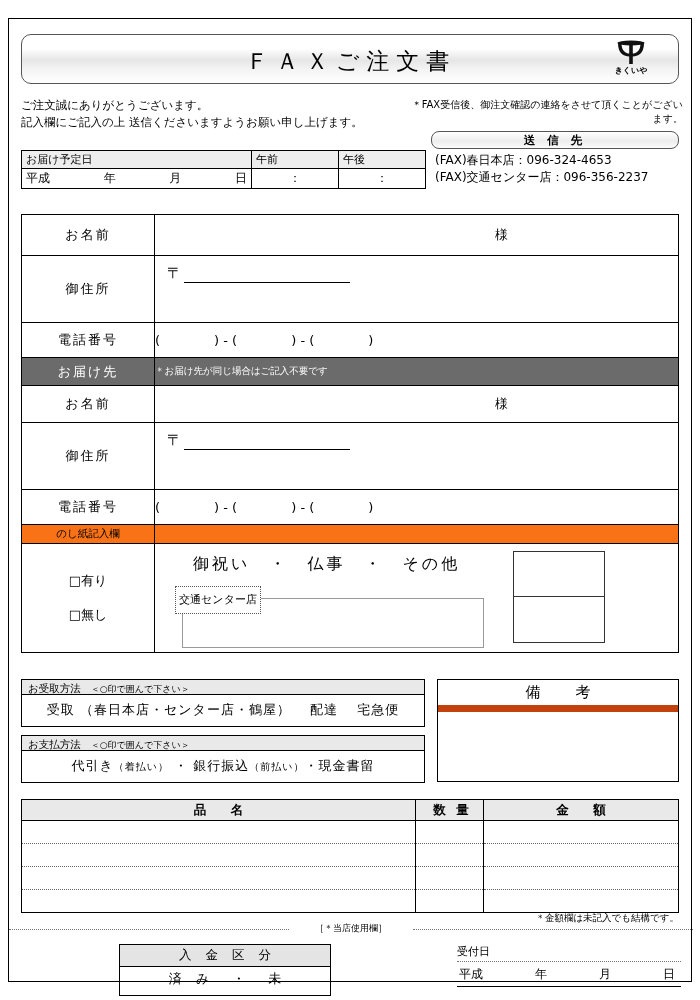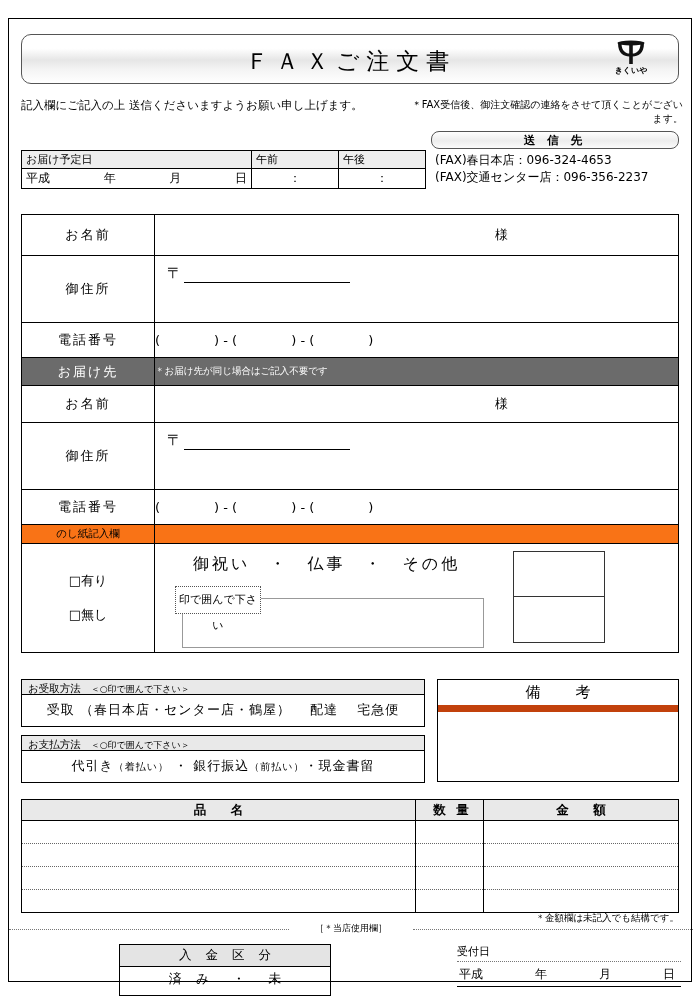--- a/index.html
+++ b/index.html
@@ -338,20 +338,21 @@
     <div class="logo">
       <svg width="34" height="26" viewBox="0 0 34 26">
         <path d="M4 3 C4 14, 10 16, 15.2 16.5 L15.2 24 L18.8 24 L18.8 16.5 C24 16, 30 14, 30 3 L26.5 3 C26.5 11.5, 22 13.2, 18.8 13.6 L18.8 3 L15.2 3 L15.2 13.6 C12 13.2, 7.5 11.5, 7.5 3 Z" fill="#111"></path>
         <ellipse cx="17" cy="3" rx="13.5" ry="2.6" fill="#111"></ellipse>
       </svg>
       <div class="logo-word">きくいや</div>
     </div>
   </div>
 
   <div class="intro">
+    <div>ご注文誠にありがとうございます。</div>
     <div>記入欄にご記入の上 送信くださいますようお願い申し上げます。</div>
   </div>
   <div class="note-right">＊FAX受信後、御注文確認の連絡をさせて頂くことがございます。</div>
 
   <div class="sendto-head">送 信 先</div>
   <div class="sendto-lines">
     <div>(FAX)春日本店：096-324-4653</div>
     <div>(FAX)交通センター店：096-356-2237</div>
   </div>
 
@@ -448,21 +449,21 @@
 
     <tr>
       <td class="noshi-left">
         <div>□有り</div>
         <div>□無し</div>
       </td>
       <td>
         <div class="noshi-body">
           <div class="noshi-opts">御祝い　・　仏事　・　その他</div>
           <div class="noshi-writearea"></div>
-          <div class="noshi-tagbox">印で囲んで下さい</div>
+          <div class="noshi-tagbox">交通センター店</div>
           <div class="stamp-box">
             <div class="half top"></div>
             <div class="half"></div>
           </div>
         </div>
       </td>
     </tr>
   </tbody>
       </table>
 

